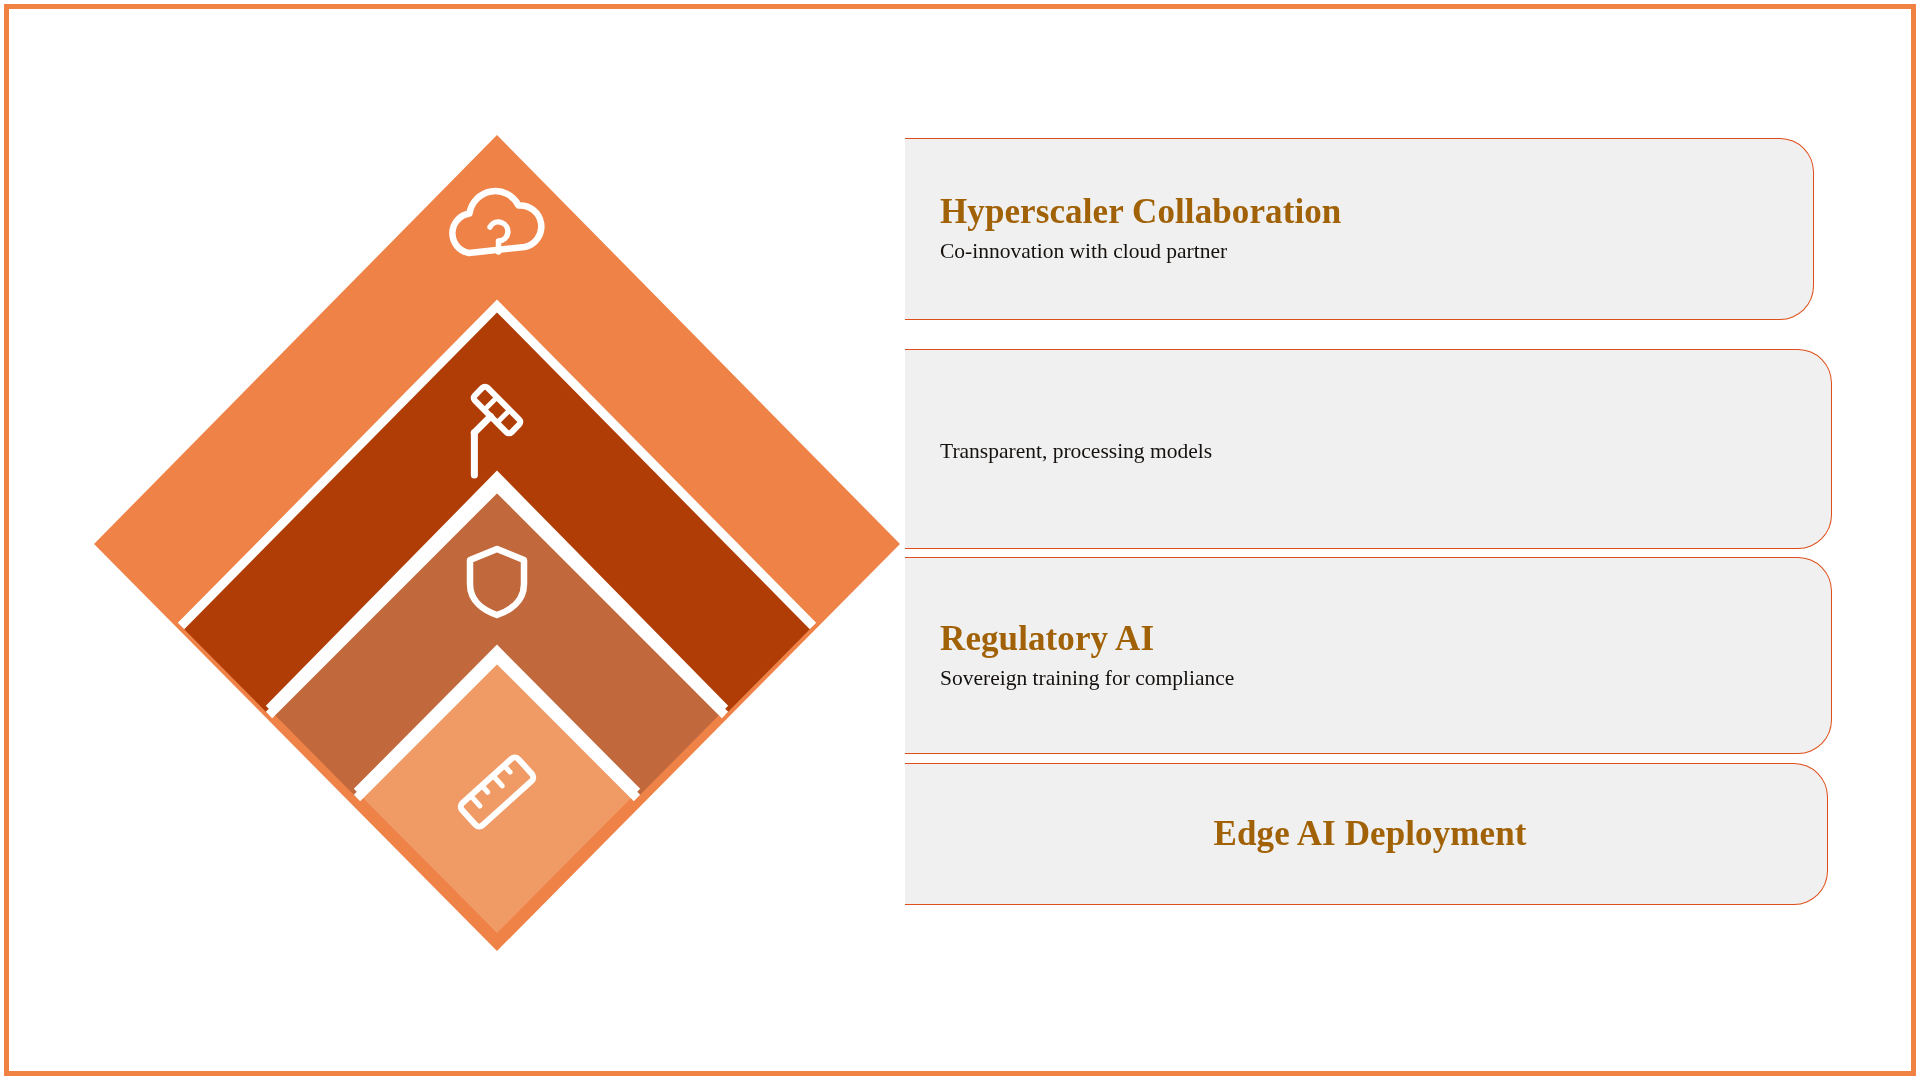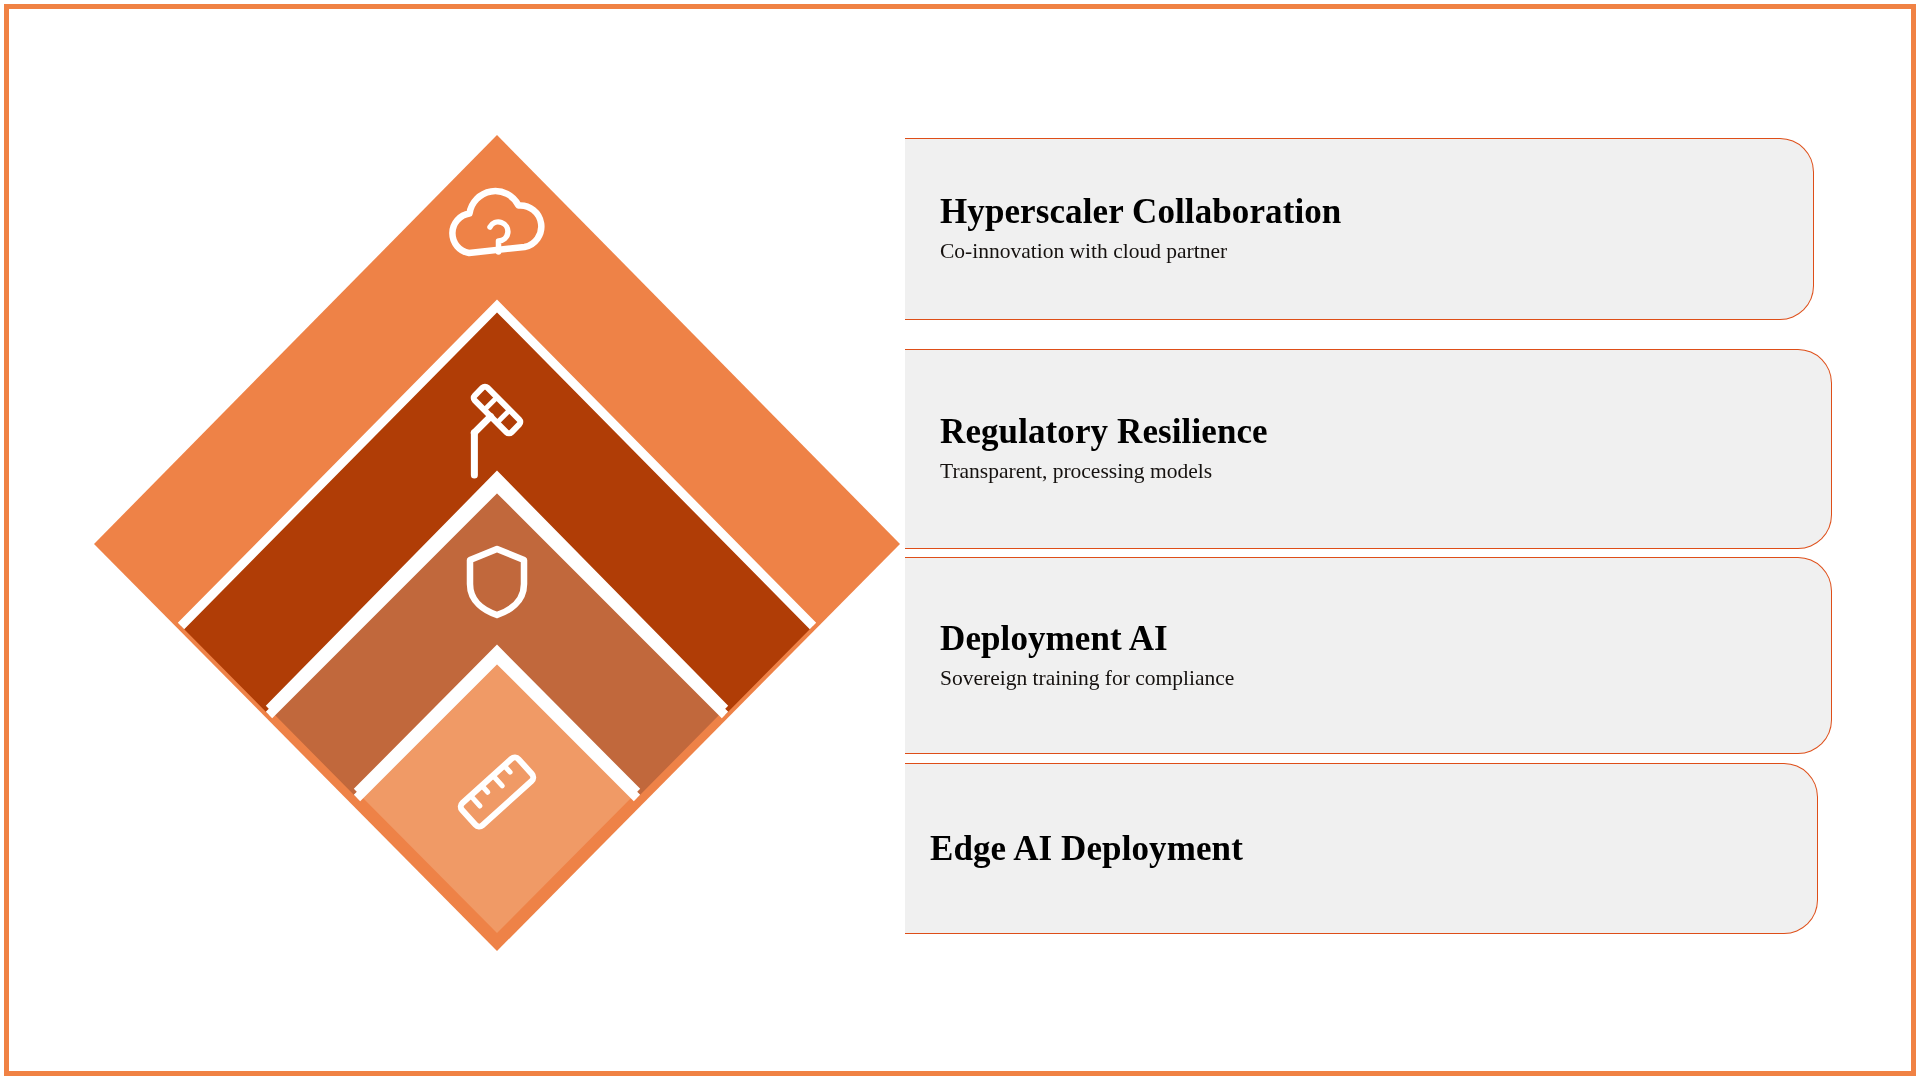--- a/index.html
+++ b/index.html
@@ -46,21 +46,21 @@
   .card-text {
     position:absolute;
     left:0; top:50%;
     transform:translateY(-50%);
     padding-left:0;
   }
 
   .card-title {
     font-size:35px;
     font-weight:bold;
-    color:#000000;
+    color:#a16207;
     line-height:1.18;
     letter-spacing:0.1px;
     white-space:nowrap;
   }
   .card-sub {
     font-size:21.5px;
     font-weight:normal;
     color:#15110f;
     line-height:1.3;
     margin-top:6px;
@@ -88,33 +88,32 @@
 
     <div class="card" style="left:470px; top:138px; width:1344px; height:182px;">
       <div class="card-text" style="left:470px; width:860px;">
         <div class="card-title">Hyperscaler Collaboration</div>
         <div class="card-sub">Co-innovation with cloud partner</div>
       </div>
     </div>
 
     <div class="card" style="left:470px; top:349px; width:1362px; height:200px;">
       <div class="card-text" style="left:470px; width:860px;">
-        <div class="card-title">Regulatory Resilience</div>
         <div class="card-sub">Transparent, processing models</div>
       </div>
     </div>
 
     <div class="card" style="left:470px; top:557px; width:1362px; height:197px;">
       <div class="card-text" style="left:470px; width:860px;">
-        <div class="card-title">Deployment AI</div>
+        <div class="card-title">Regulatory AI</div>
         <div class="card-sub">Sovereign training for compliance</div>
       </div>
     </div>
 
-    <div class="card" style="left:460px; top:763px; width:1358px; height:171px;">
+    <div class="card" style="left:470px; top:763px; width:1358px; height:142px;text-align:center;">
       <div class="card-text" style="left:470px; width:860px;">
         <div class="card-title">Edge AI Deployment</div>
       </div>
     </div>
 
   </div>
 
   <svg id="card-mask" width="1920" height="1080" style="position:absolute;left:0;top:0;z-index:10;pointer-events:none;">
 
     <polygon points="0,0 905,0 905,1080 0,1080" fill="#ffffff"></polygon>

